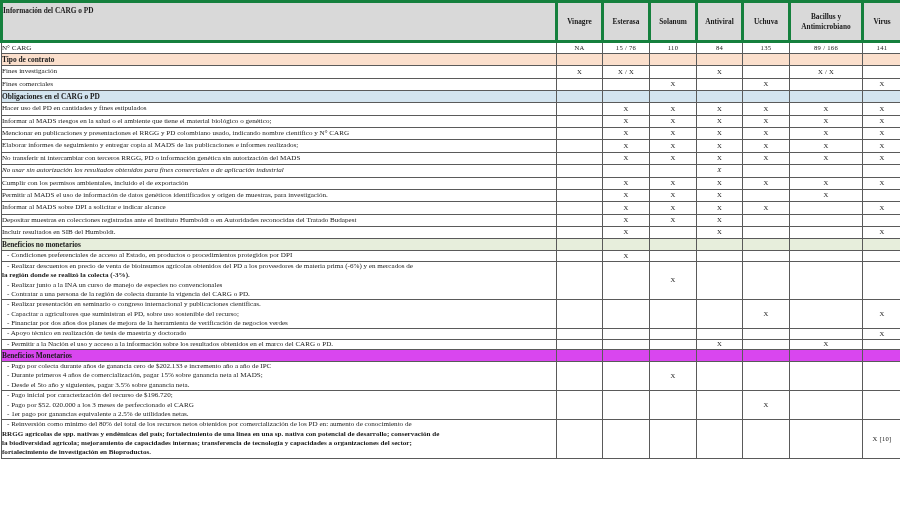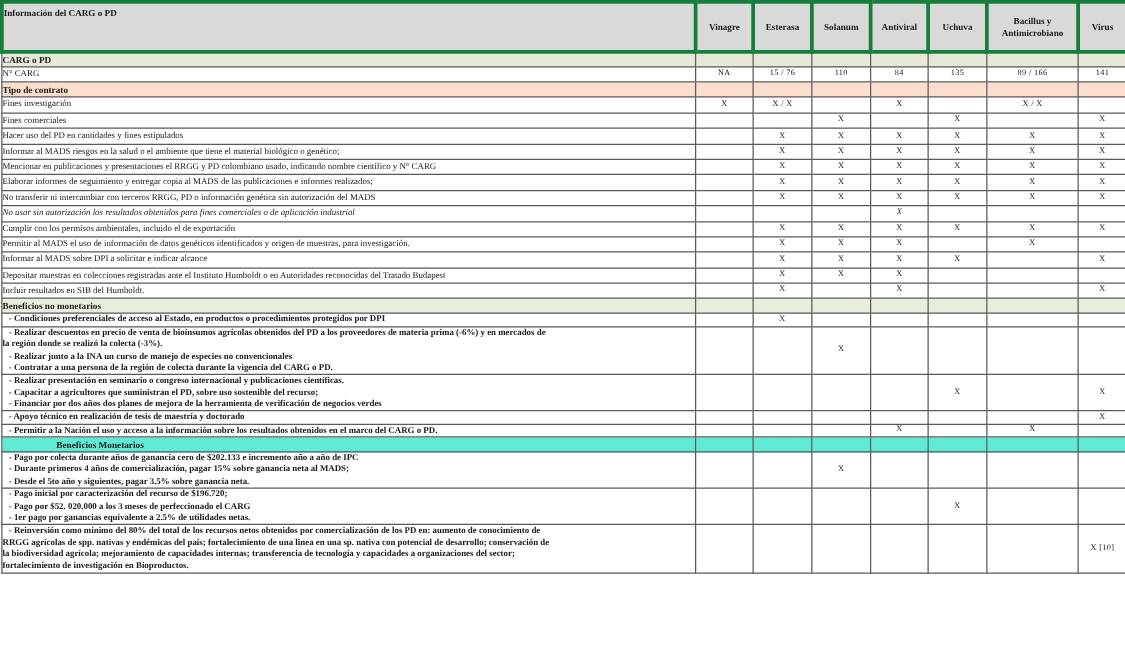--- a/index.html
+++ b/index.html
@@ -53,34 +53,34 @@
     text-align:left;
     vertical-align:top;
     padding-top:3px;
   }
   
   tr.sec td{font-weight:bold;font-size:7.4px;}
   tr.sec-green td{background:#e7e8d8;}
   tr.sec-peach td{background:#fbdfcc;}
   tr.sec-blue  td{background:#d3e4ef;}
   tr.sec-lgreen td{background:#e7eedc;}
-  tr.sec-pink  td{background:#5eead4;padding-left:43px;}
+  tr.sec-pink  td{background:#d946ef;}
 
   
   .tb-top td, .tb-top th{border-top:1.6px solid #2b2b2b;}
   .tb-bot td, .tb-bot th{border-bottom:1.6px solid #2b2b2b;}
   td.vthick-l{border-left:1.6px solid #2b2b2b;}
 
   
   td.para{
     padding:1.5px 4px 2px 4px;
     text-align:left;
   }
   td.para .ln{display:block;font-weight:bold;}
-  td.para .ind{display:block;padding-left:14px;text-indent:-9px;font-weight:bold;}
+  td.para .ind{display:block;padding-left:14px;text-indent:-9px;}
 </style>
 </head>
 <body>
 
 <div id="sheet">
   <table class="matrix">
     <colgroup>
       <col style="width:555px">
       <col style="width:46px">
       <col style="width:47px">
@@ -94,30 +94,20 @@
         <tr class="hdr tb-bot" style="height: 40px;">
           <th class="lbl">Información del CARG o PD</th>
           <th class="vthick-l">Vinagre</th>
           <th>Esterasa</th>
           <th>Solanum</th>
           <th>Antiviral</th>
           <th>Uchuva</th>
           <th>Bacillus y<br>Antimicrobiano</th>
           <th>Virus</th>
         </tr>
-        <tr class="sec sec-green tb-top" style="height: 12px;">
-          <td class="lbl">CARG o PD</td>
-          <td class="mk vthick-l"></td>
-          <td class="mk"></td>
-          <td class="mk"></td>
-          <td class="mk"></td>
-          <td class="mk"></td>
-          <td class="mk"></td>
-          <td class="mk"></td>
-        </tr>
         <tr style="height: 12.4px;">
           <td class="lbl">N° CARG</td>
           <td class="mk vthick-l">NA</td>
           <td class="mk">15 / 76</td>
           <td class="mk">110</td>
           <td class="mk">84</td>
           <td class="mk">135</td>
           <td class="mk">89 / 166</td>
           <td class="mk">141</td>
         </tr>
@@ -144,20 +134,30 @@
         <tr style="height: 12.4px;">
           <td class="lbl">Fines comerciales</td>
           <td class="mk vthick-l"></td>
           <td class="mk"></td>
           <td class="mk">X</td>
           <td class="mk"></td>
           <td class="mk">X</td>
           <td class="mk"></td>
           <td class="mk">X</td>
         </tr>
+        <tr class="sec sec-blue tb-top" style="height: 12px;">
+          <td class="lbl">Obligaciones en el CARG o PD</td>
+          <td class="mk vthick-l"></td>
+          <td class="mk"></td>
+          <td class="mk"></td>
+          <td class="mk"></td>
+          <td class="mk"></td>
+          <td class="mk"></td>
+          <td class="mk"></td>
+        </tr>
         <tr style="height: 12.4px;">
           <td class="lbl">Hacer uso del PD en cantidades y fines estipulados</td>
           <td class="mk vthick-l"></td>
           <td class="mk">X</td>
           <td class="mk">X</td>
           <td class="mk">X</td>
           <td class="mk">X</td>
           <td class="mk">X</td>
           <td class="mk">X</td>
         </tr>

